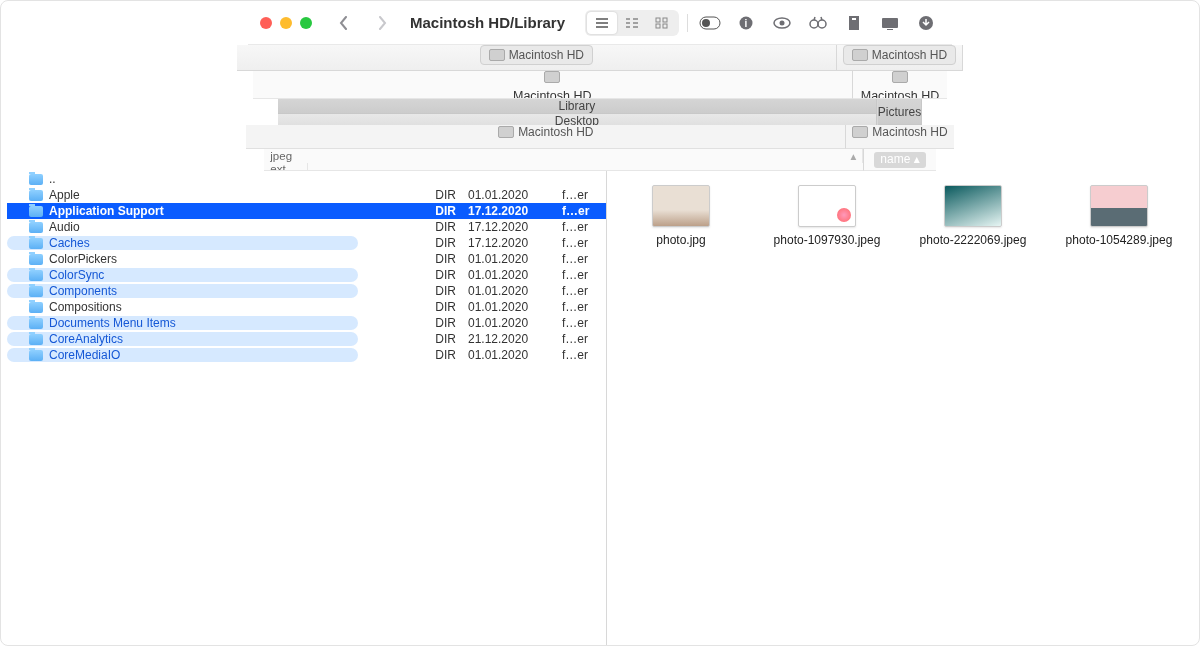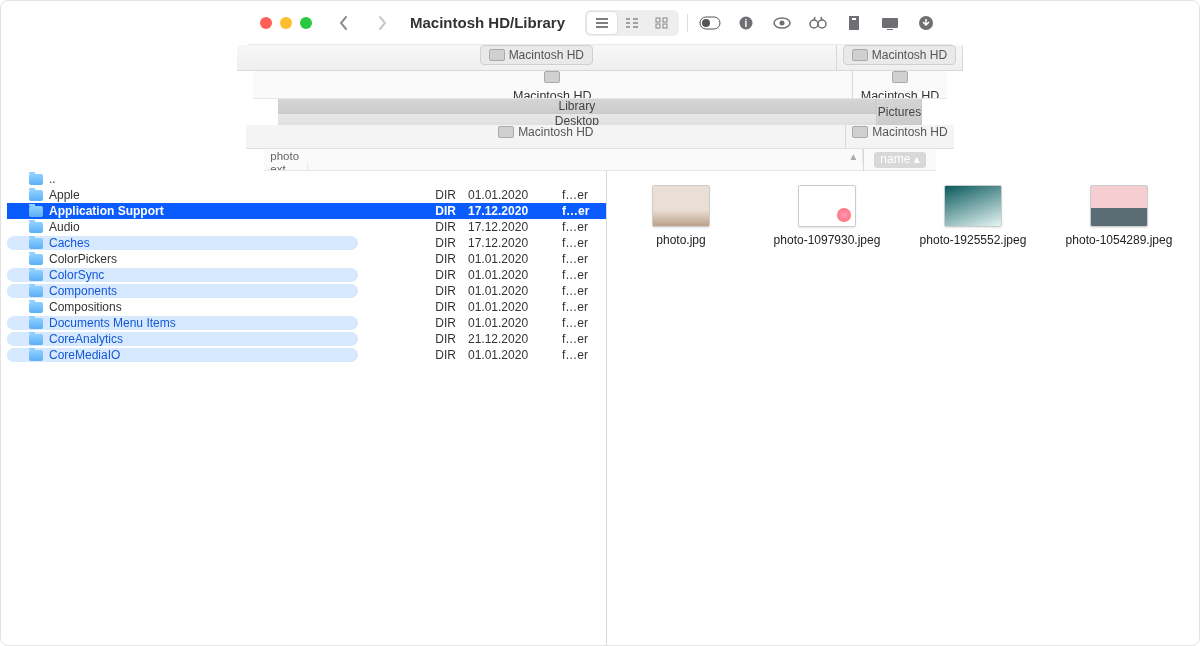--- a/index.html
+++ b/index.html
@@ -221,21 +221,21 @@
           <span class="hd-icon"></span>
           <span>Macintosh HD</span>
         </span>
         <span class="sep">›</span>
       </div>
   </div>
 
   <div style="display:flex;">
     <div class="colhdr pane left">
       <div class="col-name">
-          <span>photo</span>
+          <span>jpeg</span>
           <span style="margin-left:auto;color:#aaa;">▴</span>
         </div>
       <div class="col-ext">ext</div>
 
     </div>
     <div class="colhdr2 pane right" id="colhdr-right">
         <div>
           <span class="sortcol">name ▴</span>
         </div>
         <div>extension</div>
@@ -372,21 +372,21 @@
           <div class="gi">
             <div class="thumb t1"></div>
             <div class="label">photo.jpg</div>
           </div>
           <div class="gi">
             <div class="thumb t2"></div>
             <div class="label">photo-1097930.jpeg</div>
           </div>
           <div class="gi">
             <div class="thumb t3"></div>
-            <div class="label">photo-1925552.jpeg</div>
+            <div class="label">photo-2222069.jpeg</div>
           </div>
           <div class="gi">
             <div class="thumb t4"></div>
             <div class="label">photo-1054289.jpeg</div>
           </div>
         </div>
     </div>
   </div>
 
 </div>

